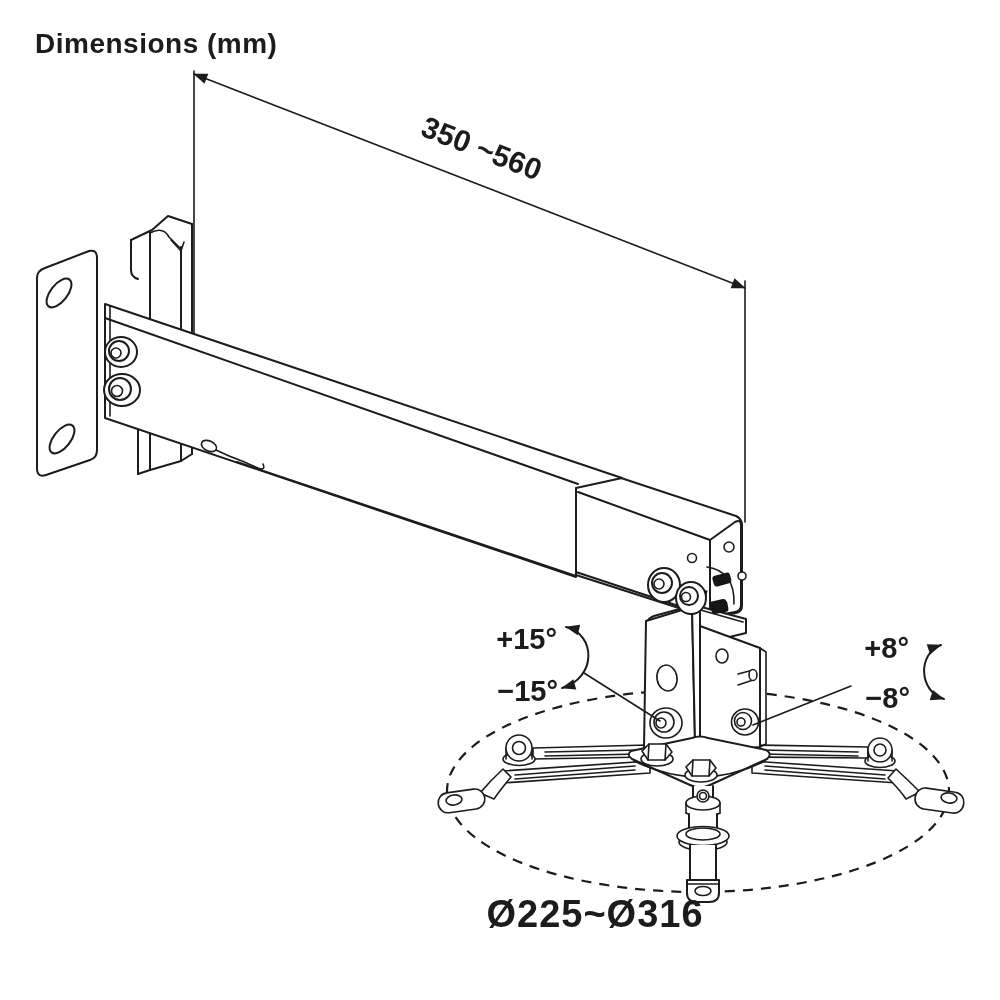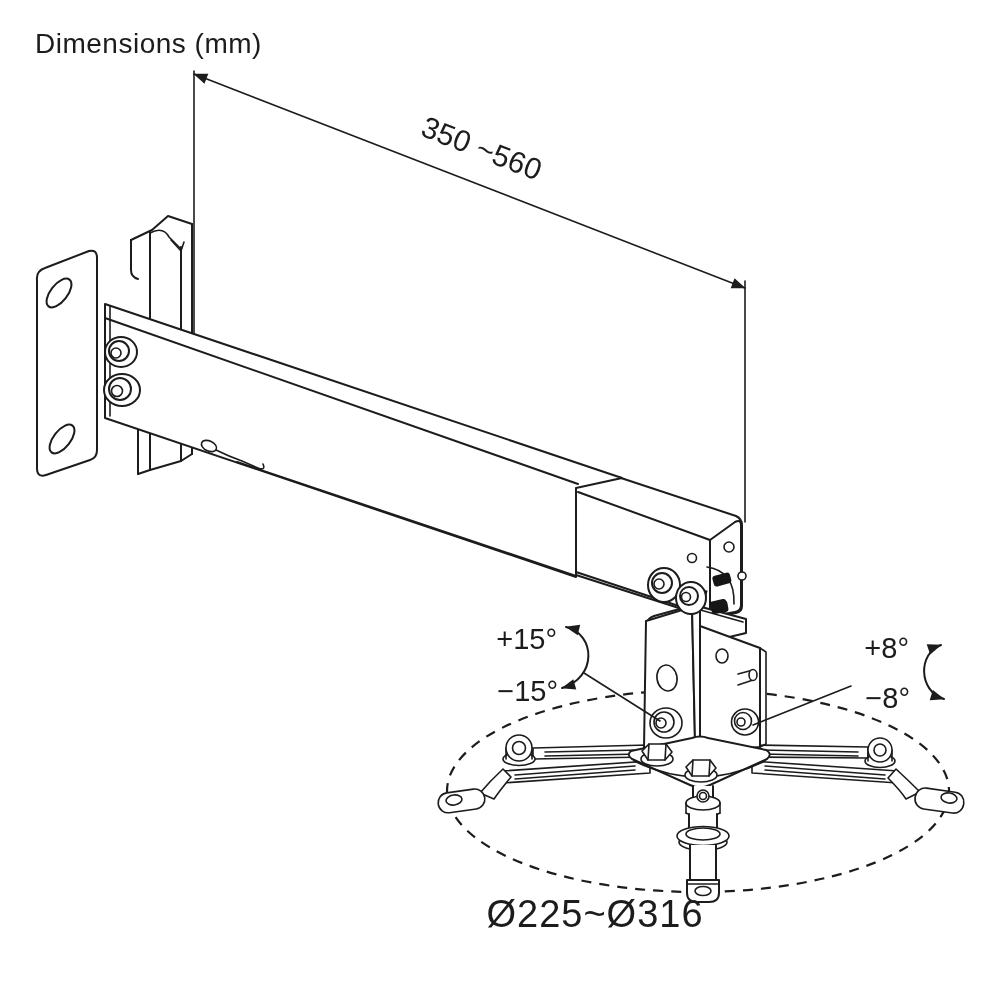--- a/index.html
+++ b/index.html
@@ -1,17 +1,17 @@
 <!DOCTYPE html>
 <html><head>
 <meta charset="utf-8">
 <style>
   html,body{margin:0;padding:0;background:#ffffff;}
   .stage{position:relative;width:1000px;height:1000px;background:#ffffff;overflow:hidden;
-         font-family:"Liberation Sans", sans-serif;}
+         font-family:"Liberation Sans", sans-serif;font-weight:bold;}
   svg{position:absolute;left:0;top:0;}
   svg text{fill:#1c1c1c;font-family:"Liberation Sans", sans-serif;}
   .ln{stroke:#1c1c1c;stroke-width:2;fill:none;stroke-linecap:round;stroke-linejoin:round;}
   .lnthin{stroke:#1c1c1c;stroke-width:1.6;fill:none;stroke-linecap:round;stroke-linejoin:round;}
   .wh{fill:#ffffff;stroke:#1c1c1c;stroke-width:2;stroke-linejoin:round;}
   .whthin{fill:#ffffff;stroke:#1c1c1c;stroke-width:1.6;stroke-linejoin:round;}
   .blk{fill:#161616;stroke:none;}
   .dash{stroke:#1c1c1c;stroke-width:2.2;fill:none;stroke-dasharray:10 8;}
   .fillw{fill:#ffffff;stroke:none;}
 </style>

